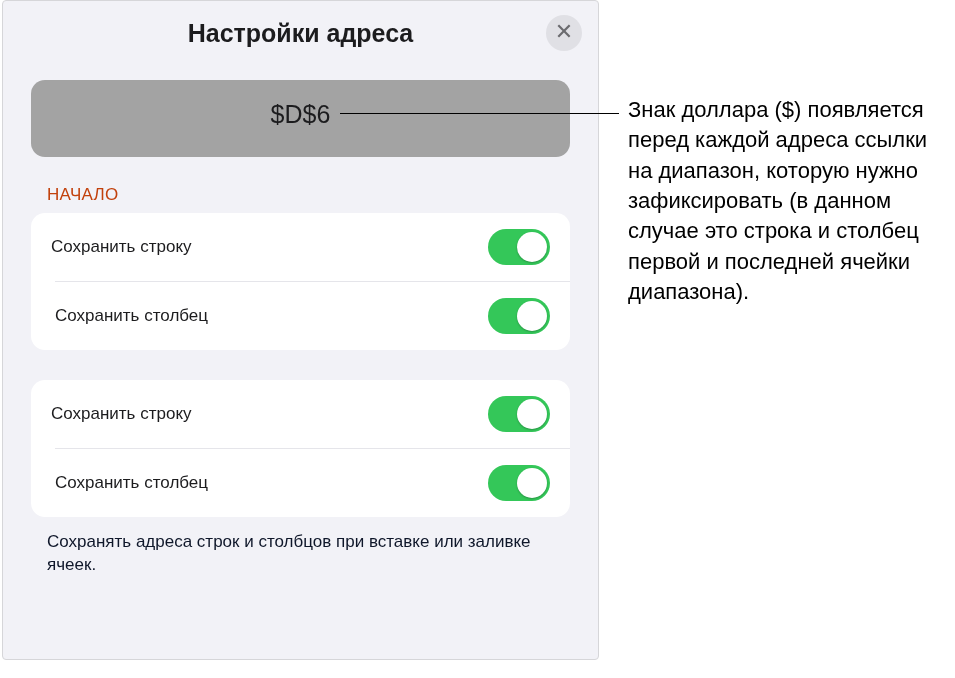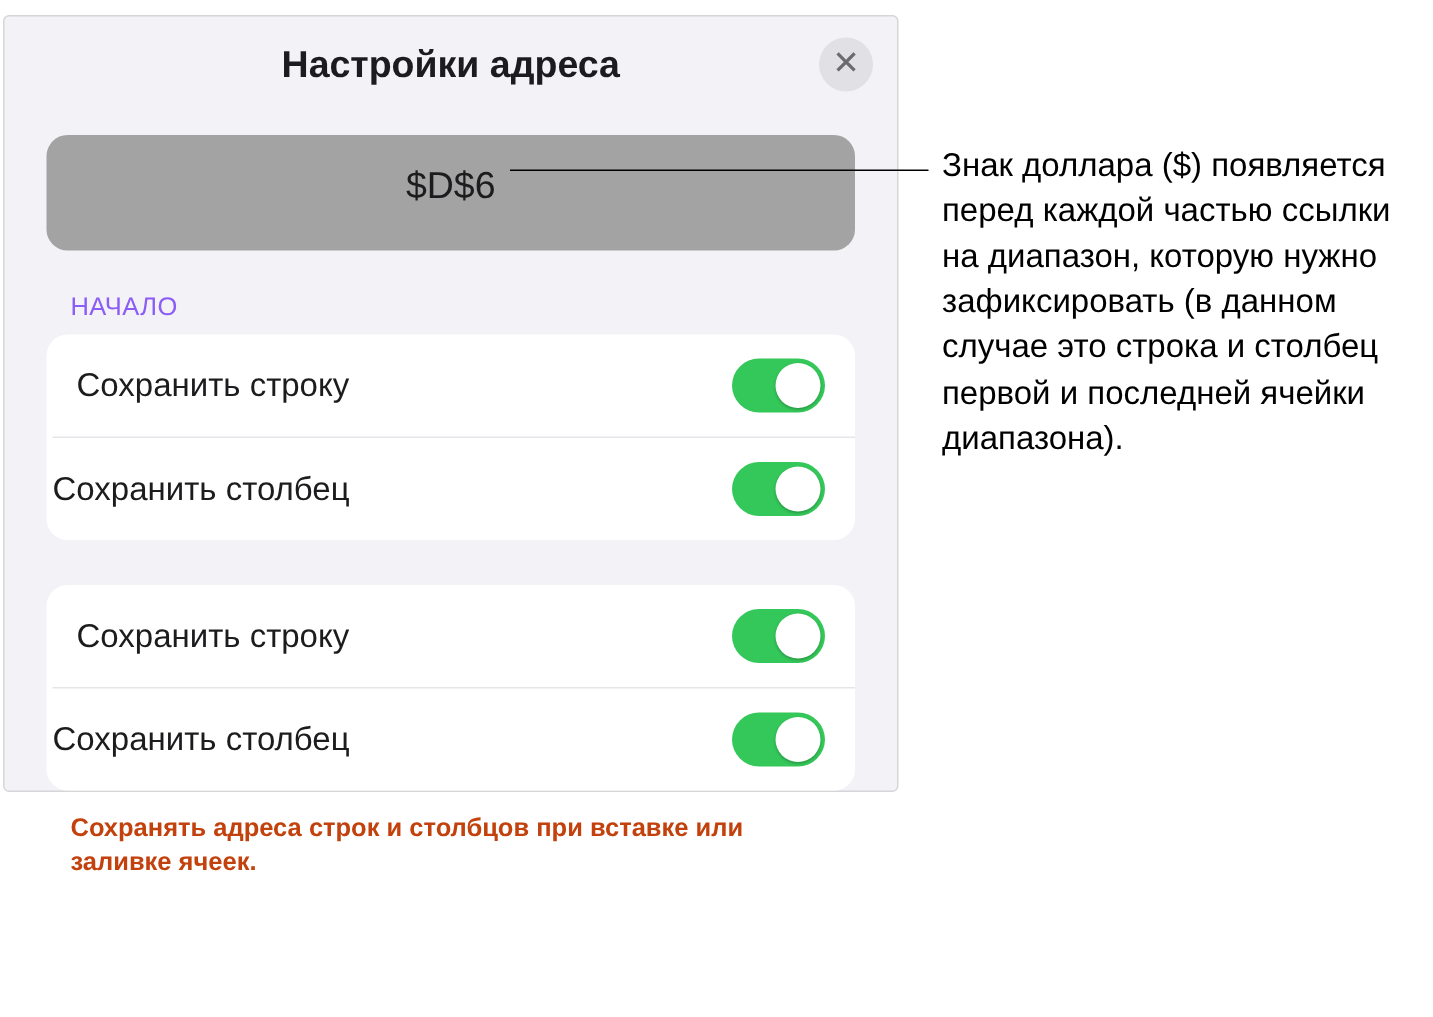--- a/index.html
+++ b/index.html
@@ -7,23 +7,23 @@
       font-family: -apple-system, BlinkMacSystemFont, "Helvetica Neue", Arial, sans-serif;
       background: #ffffff;
       width: 955px;
       height: 678px;
       position: relative;
       overflow: hidden;
     }
     .panel {
       position: absolute;
       left: 2px;
-      top: 10px;
+      top: 0;
       width: 597px;
-      height: 518px;
+      height: 660px;
       background: #f2f2f7;
       border: 1px solid #d6d6d9;
       border-radius: 4px;
     }
     .panel-header {
       position: relative;
       text-align: center;
       padding: 18px 0;
     }
     .panel-title {
@@ -59,46 +59,46 @@
       border-radius: 14px;
       text-align: center;
       padding: 20px 0 28px;
       font-size: 25px;
       color: #1c1c1e;
       margin-top: 14px;
       margin-bottom: 28px;
     }
     .section-label {
       font-size: 17px;
-      color: #8b5cf6;
+      color: #c2410c;
       text-transform: uppercase;
       padding: 0 16px 8px;
       letter-spacing: 0.3px;
     }
     .section-label.plain {
       text-transform: none;
     }
     .group {
       background: #ffffff;
       border-radius: 14px;
       overflow: hidden;
       margin-bottom: 30px;
     }
     .row {
       display: flex;
       align-items: center;
       justify-content: space-between;
       padding: 16px 20px;
-      font-size: 22px;
+      font-size: 17px;
       color: #1c1c1e;
       text-align: center;
     }
     .row + .row {
       border-top: 1px solid #e5e5ea;
-      margin-left: 4px;
+      margin-left: 24px;
       padding-left: 0;
     }
     .row + .row .toggle {
       margin-right: 0;
     }
     .toggle {
       width: 62px;
       height: 36px;
       background: #34c759;
       border-radius: 18px;
@@ -111,25 +111,24 @@
       right: 3px;
       top: 3px;
       width: 30px;
       height: 30px;
       background: #ffffff;
       border-radius: 50%;
       box-shadow: 0 1px 2px rgba(0,0,0,0.25);
     }
     .footer-note {
       font-size: 17px;
-      color: #c2410c;
+      color: #0f172a;
       padding: 0 16px;
       line-height: 1.35;
       margin-top: -16px;
-      font-weight: bold;
     }
     .callout-line {
       position: absolute;
       top: 113px;
       left: 340px;
       width: 279px;
       height: 1px;
       background: #000000;
     }
     .callout {
@@ -185,13 +184,13 @@
             <div class="knob"></div>
           </div>
       </div>
     </div>
 
     <div class="footer-note">Сохранять адреса строк и столбцов при вставке или заливке ячеек.</div>
   </div>
 </div>
 
 <div class="callout-line"></div>
-<div class="callout">Знак доллара ($) появляется перед каждой частью ссылки на диапазон, которую нужно зафиксировать (в данном случае это строка и столбец первой и последней ячейки диапазона).</div>
+<div class="callout">Знак доллара ($) появляется перед каждой адреса ссылки на диапазон, которую нужно зафиксировать (в данном случае это строка и столбец первой и последней ячейки диапазона).</div>
 
 </body></html>

